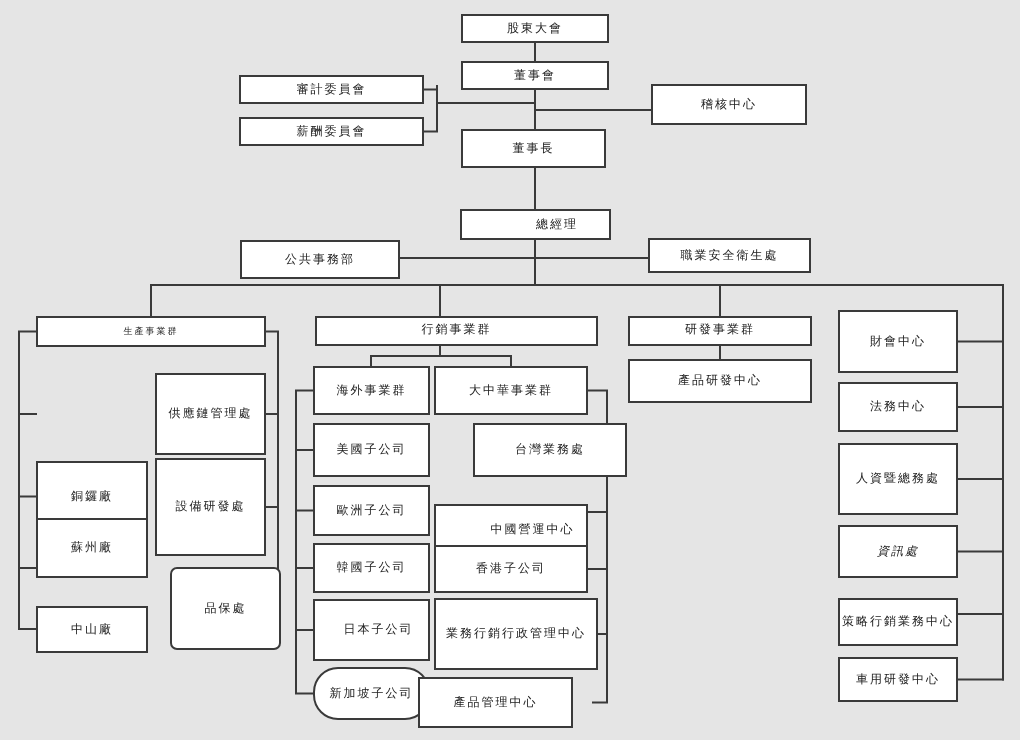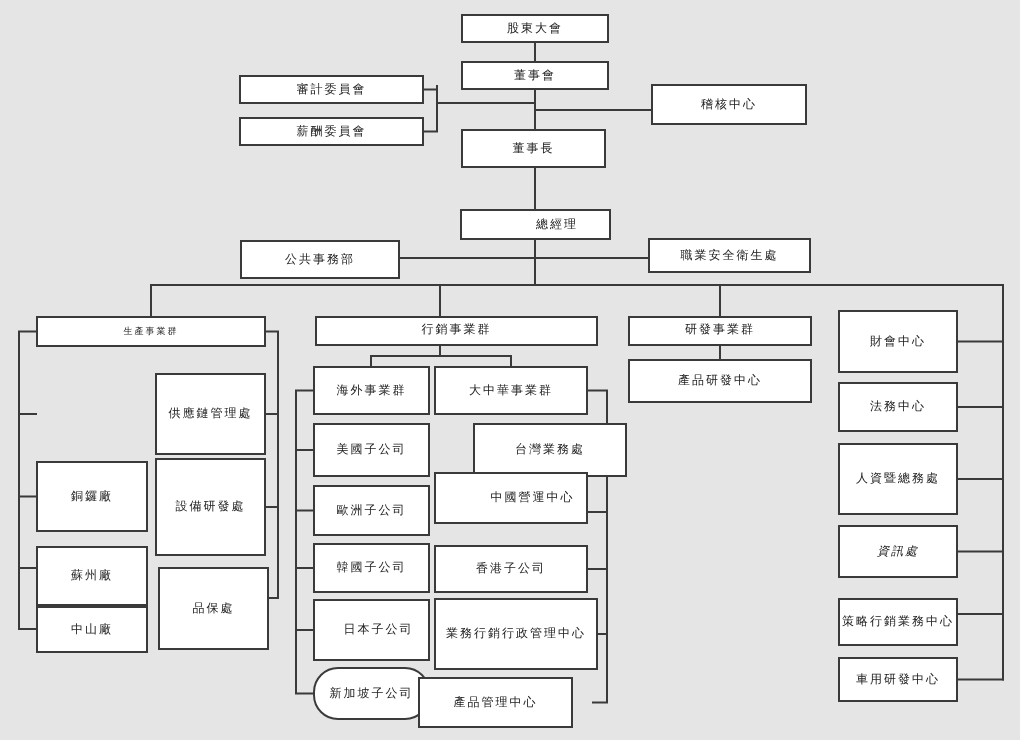--- a/index.html
+++ b/index.html
@@ -55,31 +55,31 @@
   <div class="node" style="left:651px;top:84px;width:156px;height:41px;">稽核中心</div>
   <div class="node" style="left:461px;top:129px;width:145px;height:39px;">董事長</div>
   <div class="node" style="left:460px;top:209px;width:151px;height:31px;padding-left:45px;">總經理</div>
   <div class="node" style="left:240px;top:240px;width:160px;height:39px;">公共事務部</div>
   <div class="node" style="left:648px;top:238px;width:163px;height:35px;">職業安全衛生處</div>
 
   <div class="node fs-xs" style="left:36px;top:316px;width:230px;height:31px;">生產事業群</div>
   <div class="node fs-m" style="left:155px;top:373px;width:111px;height:82px;">供應鏈管理處</div>
   <div class="node fs-m" style="left:36px;top:461px;width:112px;height:71px;">銅鑼廠</div>
   <div class="node fs-m" style="left:155px;top:458px;width:111px;height:98px;">設備研發處</div>
-  <div class="node fs-m" style="left:36px;top:546px;width:112px;height:60px;">蘇州廠</div>
-  <div class="node fs-m" style="left:158px;top:567px;width:111px;height:83px;">品保處</div>
+  <div class="node fs-m" style="left:36px;top:518px;width:112px;height:60px;">蘇州廠</div>
+  <div class="node fs-m" style="left:170px;top:567px;width:111px;height:83px;border-radius:7px;">品保處</div>
   <div class="node fs-m" style="left:36px;top:606px;width:112px;height:47px;">中山廠</div>
 
   <div class="node fs-s" style="left:315px;top:316px;width:283px;height:30px;">行銷事業群</div>
   <div class="node fs-m" style="left:313px;top:366px;width:117px;height:49px;">海外事業群</div>
   <div class="node fs-m" style="left:434px;top:366px;width:154px;height:49px;">大中華事業群</div>
   <div class="node fs-m" style="left:313px;top:423px;width:117px;height:54px;">美國子公司</div>
   <div class="node fs-m" style="left:434px;top:423px;width:154px;height:54px;margin-left:39px;">台灣業務處</div>
   <div class="node fs-m" style="left:313px;top:485px;width:117px;height:51px;">歐洲子公司</div>
-  <div class="node fs-m" style="left:434px;top:472px;width:154px;height:52px;padding-left:45px;">中國營運中心</div>
+  <div class="node fs-m" style="left:434px;top:504px;width:154px;height:52px;padding-left:45px;">中國營運中心</div>
   <div class="node fs-m" style="left:313px;top:543px;width:117px;height:50px;">韓國子公司</div>
   <div class="node fs-m" style="left:434px;top:545px;width:154px;height:48px;">香港子公司</div>
   <div class="node fs-m" style="left:313px;top:599px;width:117px;height:62px;padding-left:16px;">日本子公司</div>
   <div class="node fs-m" style="left:434px;top:598px;width:164px;height:72px;">業務行銷行政管理中心</div>
   <div class="node fs-m" style="left:313px;top:667px;width:117px;height:53px;border-radius:25px;">新加坡子公司</div>
   <div class="node fs-m" style="left:418px;top:677px;width:155px;height:51px;">產品管理中心</div>
 
   <div class="node fs-s" style="left:628px;top:316px;width:184px;height:30px;">研發事業群</div>
   <div class="node fs-m" style="left:628px;top:359px;width:184px;height:44px;">產品研發中心</div>
 

